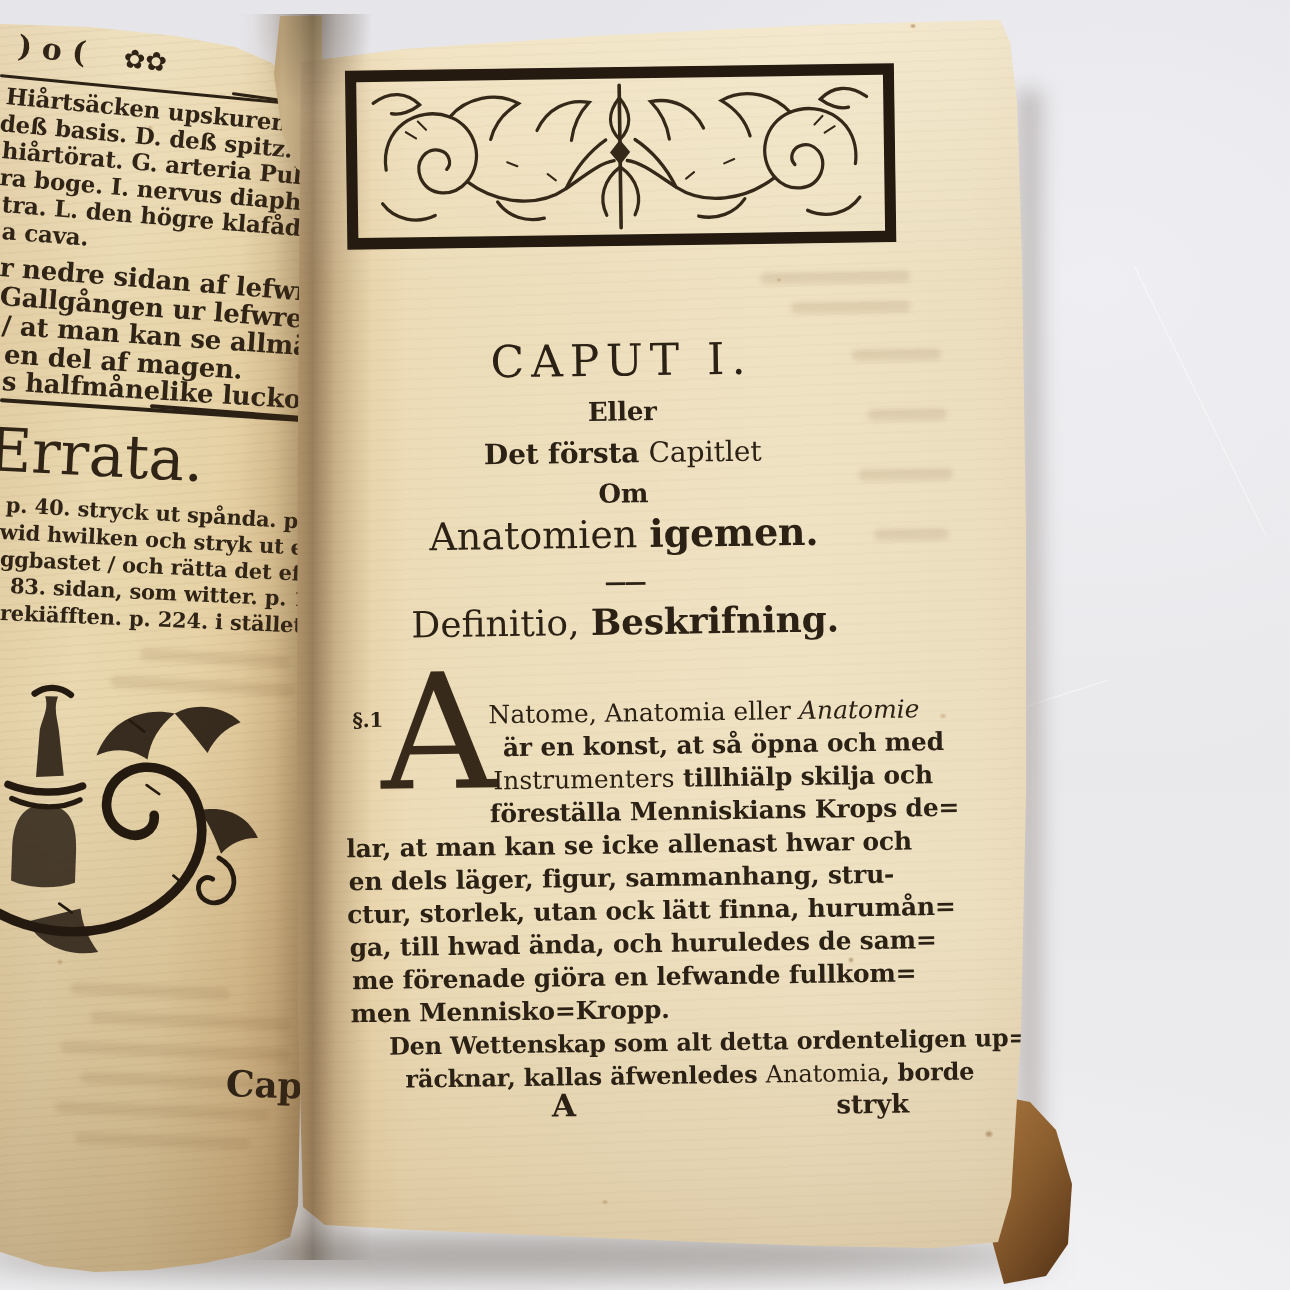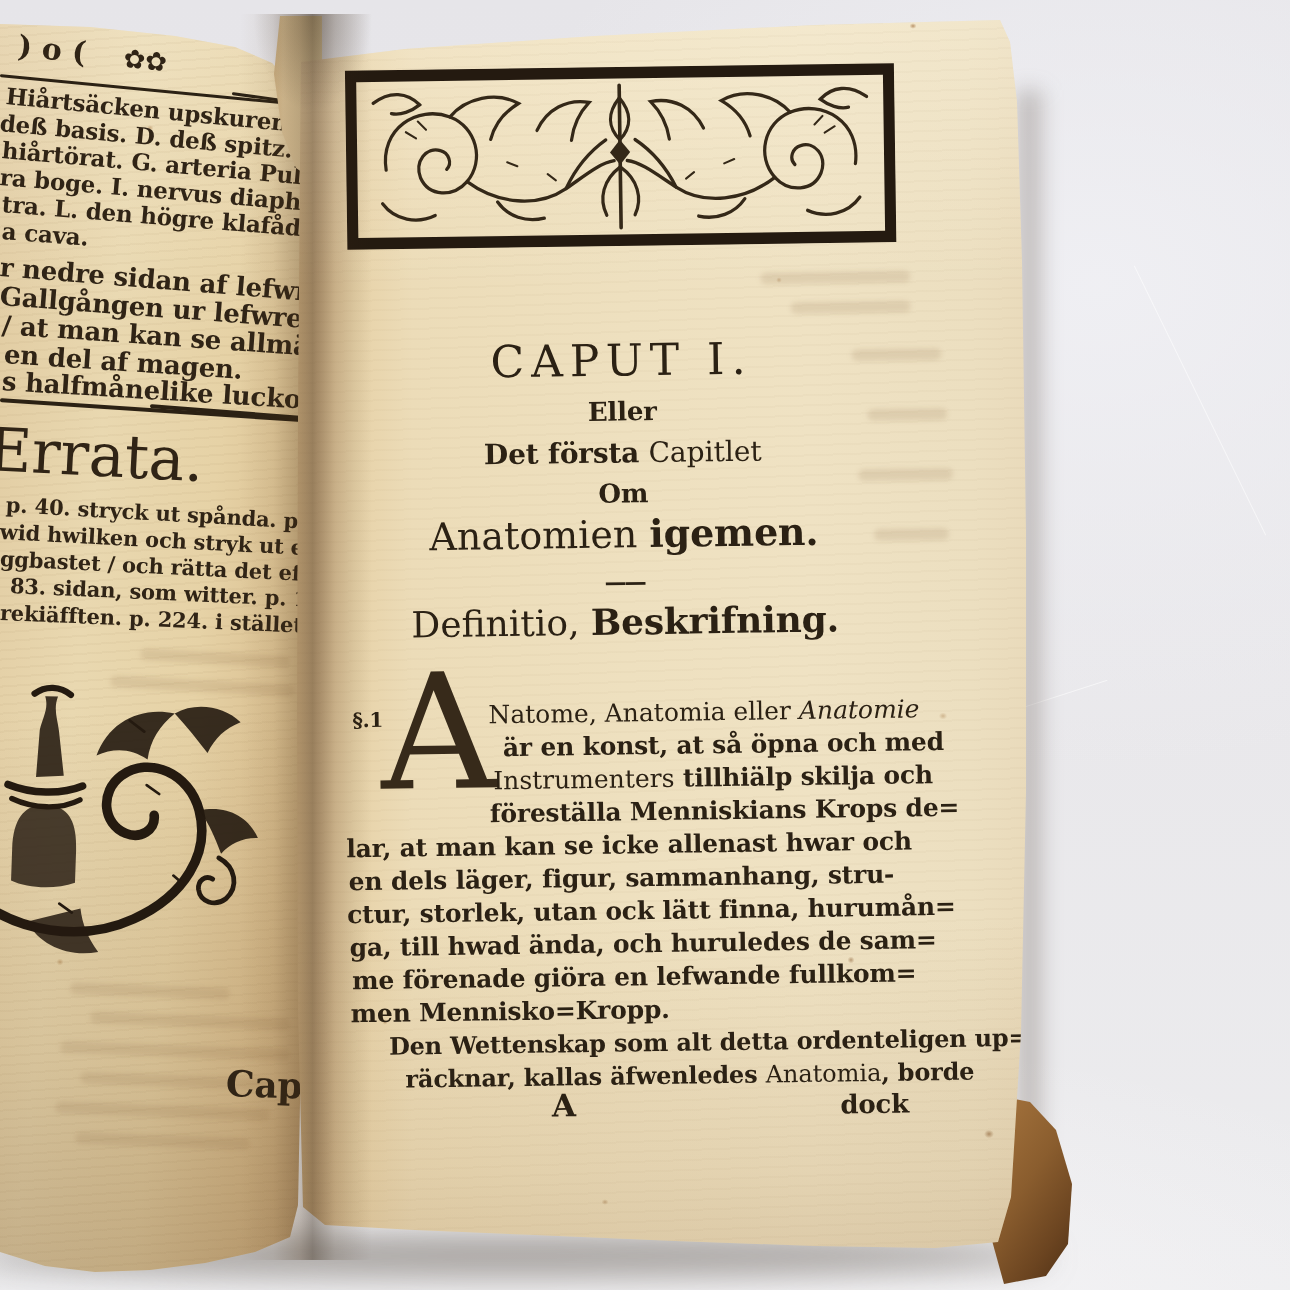--- a/index.html
+++ b/index.html
@@ -210,20 +210,20 @@
       <div class="abs frak ink" style="left:50px;top:851px;font-size:25px;">en dels läger, figur, sammanhang, stru-</div>
       <div class="abs frak ink" style="left:48px;top:884px;font-size:25px;">ctur, storlek, utan ock lätt finna, hurumån=</div>
       <div class="abs frak ink" style="left:50px;top:917px;font-size:25px;">ga, till hwad ända, och huruledes de sam=</div>
       <div class="abs frak ink" style="left:52px;top:950px;font-size:25px;">me förenade giöra en lefwande fullkom=</div>
       <div class="abs frak ink" style="left:50px;top:983px;font-size:25px;">men Mennisko=Kropp.</div>
 
       <div class="abs frak ink" style="left:88px;top:1016px;font-size:24px;">Den Wettenskap som alt detta ordenteligen up=</div>
       <div class="abs ink" style="left:104px;top:1049px;font-size:24px;"><span class="frak">räcknar, kallas äfwenledes </span><span class="rom">Anatomia</span><span class="frak">, borde</span></div>
 
       <div class="abs frak ink" style="left:250px;top:1074px;font-size:31px;">A</div>
-      <div class="abs frak ink" style="right:128px;top:1080px;font-size:26px;">dock</div>
+      <div class="abs frak ink" style="right:128px;top:1080px;font-size:26px;">stryk</div>
 
     </div>
   </div>
 
   <div class="gutter"></div>
 
 </div>
 
 </body></html>

